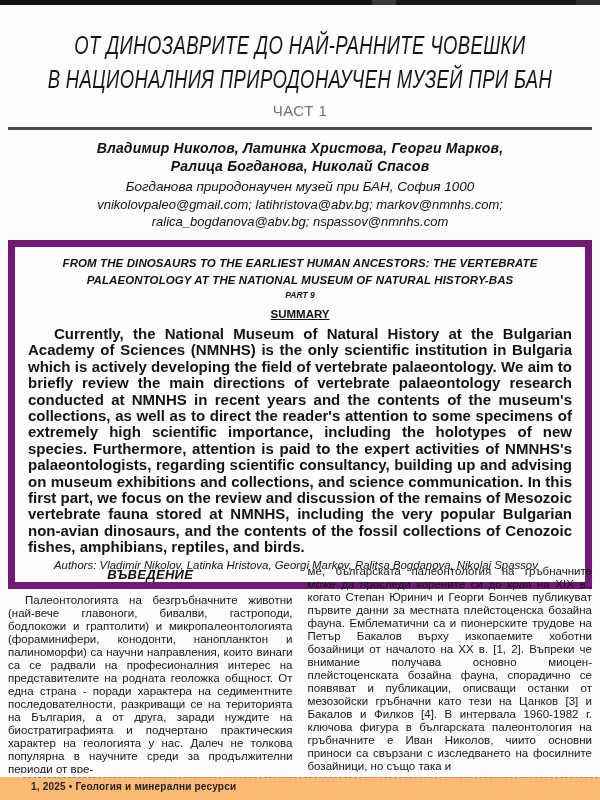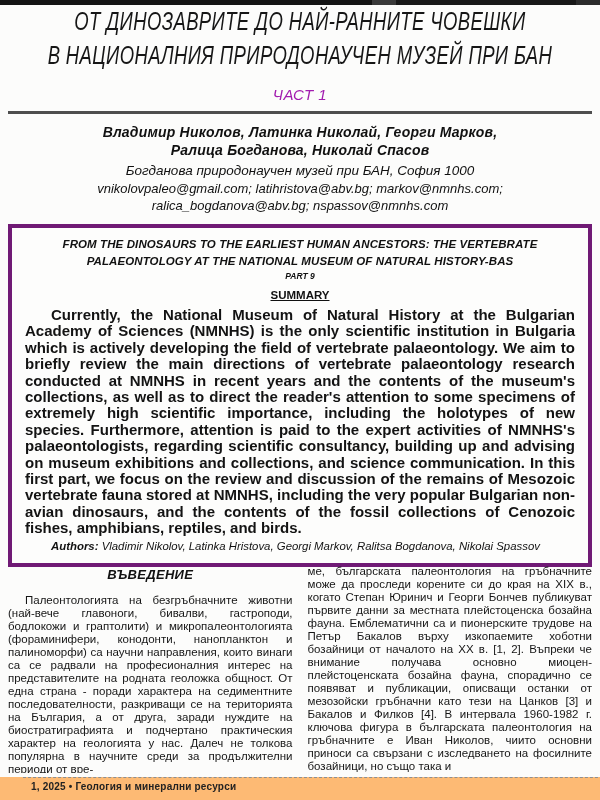--- a/index.html
+++ b/index.html
@@ -9,41 +9,40 @@
     font-family: "Liberation Sans", sans-serif;
     color: #111;
     position: relative;
   }
   .scan-topbar {
     position: absolute; top: 0; left: 0;
     width: 600px; height: 5px;
     background: linear-gradient(90deg, #141414 0 62%, #3a3a3a 62% 66%, #181818 66% 96%, #2c2c2c 96%);
   }
   
-  .title-wrap { padding-top: 4px; }
+  .title-wrap { padding-top: 28px; }
   .title-line {
     display: flex; justify-content: center;
     height: 34px; align-items: center;
   }
   .title-line span {
     font-style: italic;
     font-size: 25px;
     white-space: nowrap;
     transform: scaleX(0.74);
     transform-origin: center center;
     letter-spacing: 0.5px;
     color: #161616;
   }
   .part-line {
     text-align: center;
-    font-style: italic;
     font-size: 15px;
     letter-spacing: 0.5px;
-    margin-top: 14px;
-    color: #a21caf;
+    margin-top: 6px;
+    color: #737373;
   }
   .title-rule {
     margin: 8px 8px 0 8px;
     height: 0;
     border-top: 3px solid #4e4e4e;
   }
   
   .authors-block { margin-top: 9px; text-align: center; }
   .authors-line {
     font-style: italic; font-weight: bold;
@@ -52,21 +51,21 @@
   }
   .affiliation-line {
     font-style: italic; font-size: 13.5px; line-height: 19px; margin-top: 2px;
   }
   .email-line {
     font-style: italic; font-size: 13px; line-height: 17px;
   }
   
   .abstract-box {
     margin: 10px 8px 0 8px;
-    border: 4px solid #701a75;
+    border: 7px solid #701a75;
     padding: 8px 13px 9px 13px;
     background: #fdfdfc;
   }
   .en-title-line {
     text-align: center; font-weight: bold; font-style: italic;
     font-size: 11.5px; line-height: 17px; letter-spacing: 0.1px;
   }
   .en-part {
     text-align: center; font-weight: bold; font-style: italic;
     font-size: 8.5px; line-height: 12px;
@@ -79,21 +78,21 @@
   .summary-para {
     font-weight: bold; 
     font-size: 15px; line-height: 16.4px;
     text-align: justify; text-indent: 26px;
     color: #131313;
   }
   .abstract-authors {
     font-style: italic; font-size: 11.4px; line-height: 16px;
     text-indent: 26px; margin-top: 1px;
   }
-  .abstract-authors .lbl { font-weight: bold; text-align: right; }
+  .abstract-authors .lbl { font-weight: normal; text-align: right; }
   
   .columns {
     position: absolute; top: 565px; left: 8px;
     width: 584px; height: 208px;
     display: flex; gap: 15px;
     overflow: hidden;
   }
   .col { flex: 1 1 0; }
   .intro-heading {
     text-align: center; font-weight: bold; font-style: italic;
@@ -141,21 +140,21 @@
     </div>
   <div class="title-line">
       <span>В НАЦИОНАЛНИЯ ПРИРОДОНАУЧЕН МУЗЕЙ ПРИ БАН</span>
     </div>
   <div class="part-line">ЧАСТ 1</div>
 </div>
 
 <div class="title-rule"></div>
 
 <div class="authors-block">
-  <div class="authors-line">Владимир Николов, Латинка Николай, Георги Марков,</div>
+  <div class="authors-line">Владимир Николов, Латинка Христова, Георги Марков,</div>
   <div class="authors-line">Ралица Богданова, Николай Спасов</div>
   <div class="affiliation-line">Богданова природонаучен музей при БАН, София 1000</div>
   <div class="email-line">vnikolovpaleo@gmail.com; latihristova@abv.bg; markov@nmnhs.com;</div>
   <div class="email-line">ralica_bogdanova@abv.bg; nspassov@nmnhs.com</div>
 </div>
 
 <div class="abstract-box">
   <div class="en-title-line">FROM THE DINOSAURS TO THE EARLIEST HUMAN ANCESTORS: THE VERTEBRATE</div>
   <div class="en-title-line">PALAEONTOLOGY AT THE NATIONAL MUSEUM OF NATURAL HISTORY-BAS</div>
   <div class="en-part">PART 9</div>

